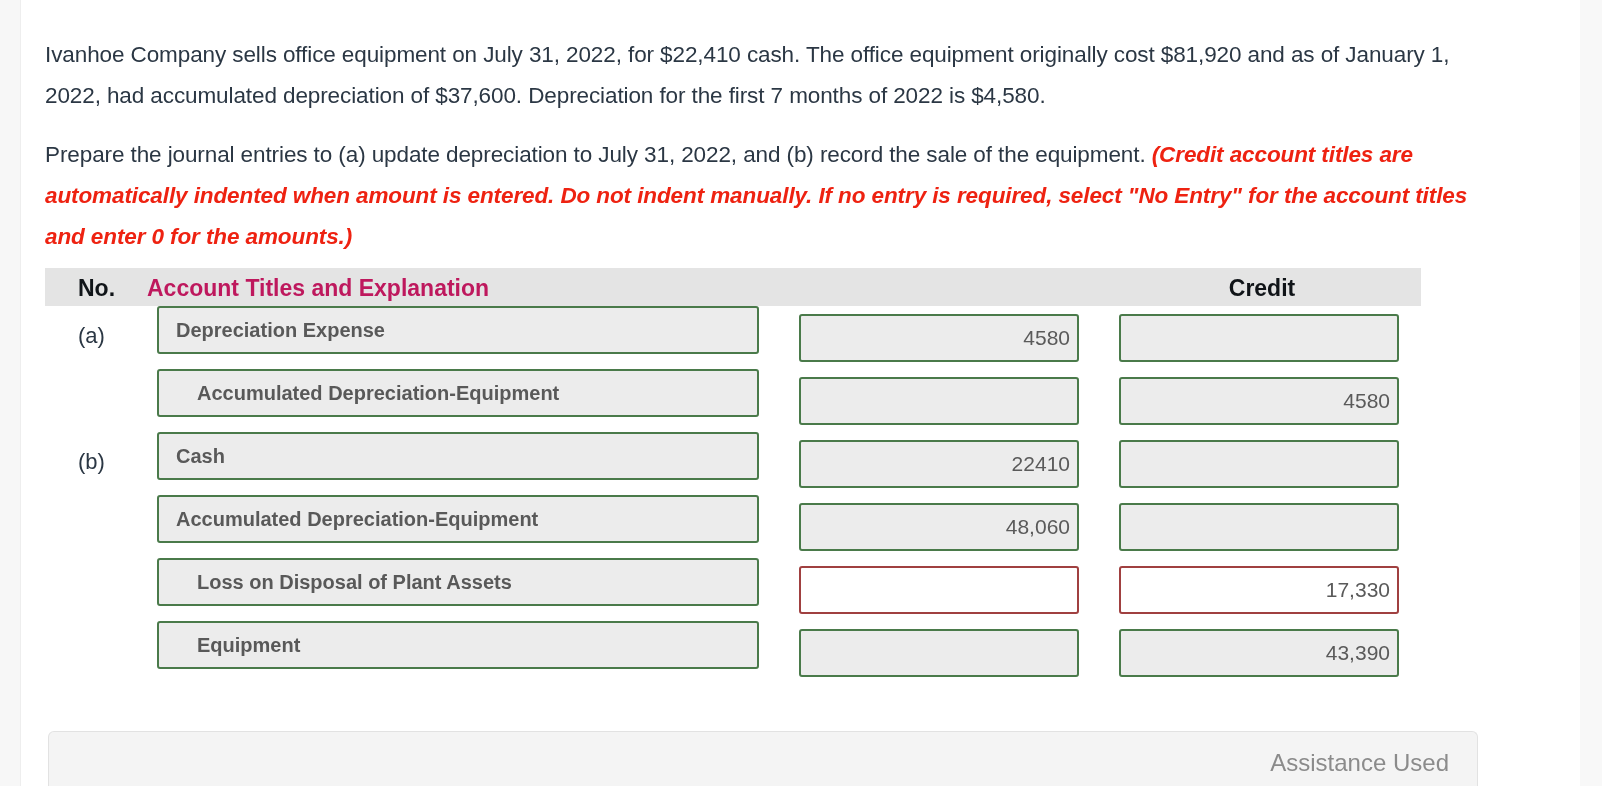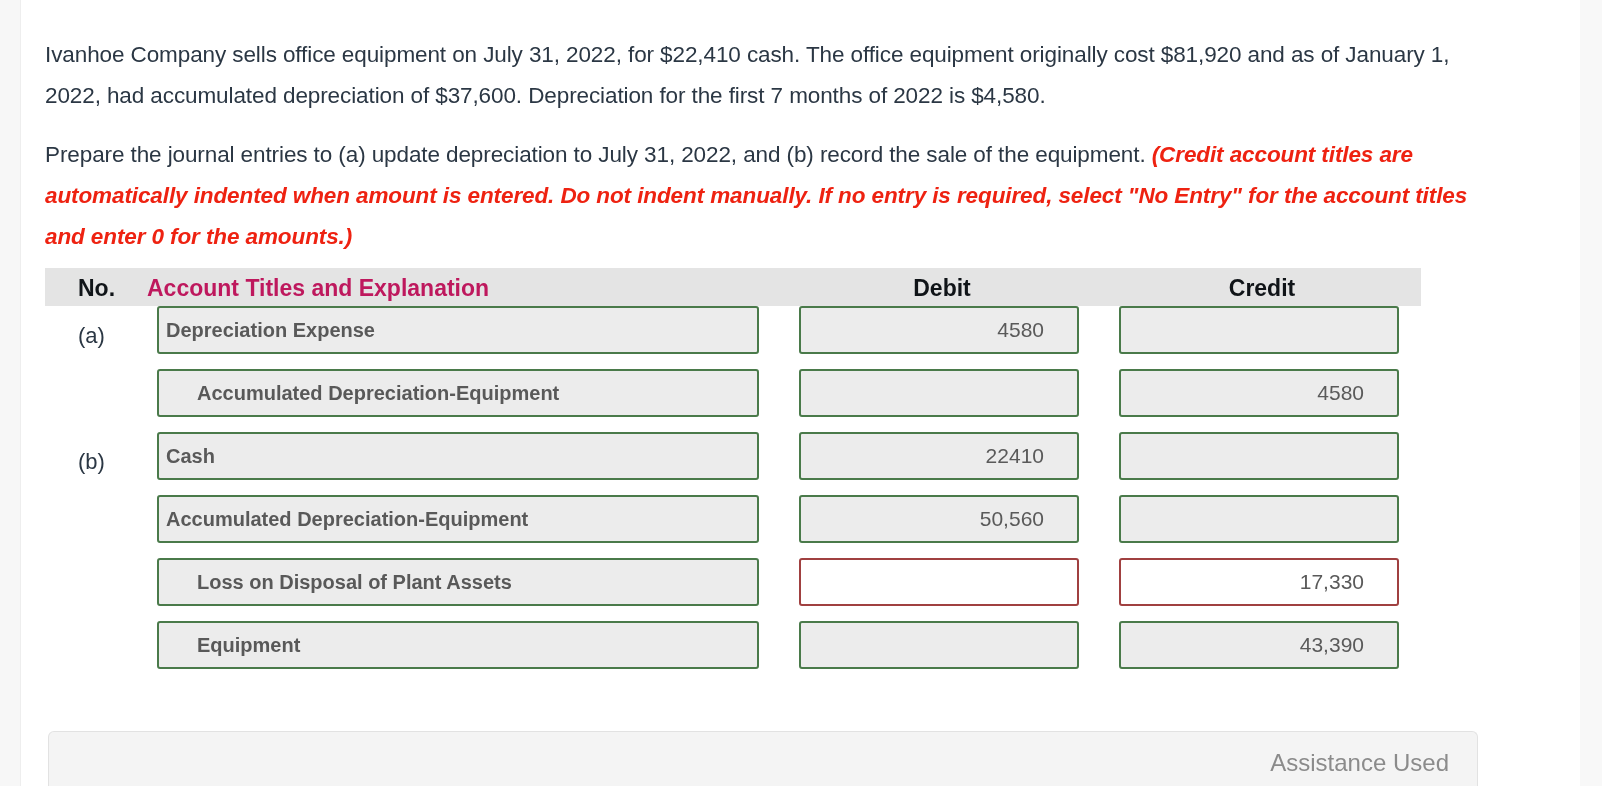--- a/index.html
+++ b/index.html
@@ -134,31 +134,32 @@
     align-items: center;
   }
   .field.error {
     border-color: #a04040;
     background: #ffffff;
   }
 
   .field-account {
     left: 112px;
     width: 602px;
-    padding-left: 7px;
+    padding-left: 17px;
   }
   .field-account.indent { padding-left: 38px; }
 
   .field-amount {
     width: 280px;
     justify-content: flex-end;
-    padding-right: 33px;
+    padding-right: 7px;
     font-weight: normal;
     font-size: 21px;
     color: #5a5a5a;
+    margin-top: 8px;
   }
   .field-debit  { left: 754px; }
   .field-credit { left: 1074px; }
 
   
   #bottom-panel {
     position: absolute;
     left: 27px;
     top: 731px;
     width: 1430px;
@@ -200,21 +201,20 @@
   <div class="prompt-block" id="instruction-paragraph">
     <span>Prepare the journal entries to (a) update depreciation to July 31, 2022, and (b) record the sale of the equipment.</span>
     <span class="hint-italic">(Credit account titles are automatically indented when amount is entered. Do not indent manually. If no entry is required, select "No Entry" for the account titles and enter 0 for the amounts.)</span>
   </div>
 
   <div id="journal-table">
 
     <div id="journal-header">
       <div class="h-no">No.</div>
       <div class="h-account">Account Titles and Explanation</div>
-      <div class="h-debit">Debit</div>
       <div class="h-credit">Credit</div>
     </div>
 
     <div id="journal-rows">
         <div class="journal-row">
           <div class="row-no">(a)</div>
           <div class="field field-account">Depreciation Expense</div>
           <div class="field field-amount field-debit">4580</div>
           <div class="field field-amount field-credit"></div>
         </div>
@@ -226,21 +226,21 @@
         </div>
         <div class="journal-row">
           <div class="row-no">(b)</div>
           <div class="field field-account">Cash</div>
           <div class="field field-amount field-debit">22410</div>
           <div class="field field-amount field-credit"></div>
         </div>
         <div class="journal-row">
           <div class="row-no"></div>
           <div class="field field-account">Accumulated Depreciation-Equipment</div>
-          <div class="field field-amount field-debit">50,560</div>
+          <div class="field field-amount field-debit">48,060</div>
           <div class="field field-amount field-credit"></div>
         </div>
         <div class="journal-row">
           <div class="row-no"></div>
           <div class="field field-account indent">Loss on Disposal of Plant Assets</div>
           <div class="field field-amount field-debit error"></div>
           <div class="field field-amount field-credit error">17,330</div>
         </div>
         <div class="journal-row">
           <div class="row-no"></div>

